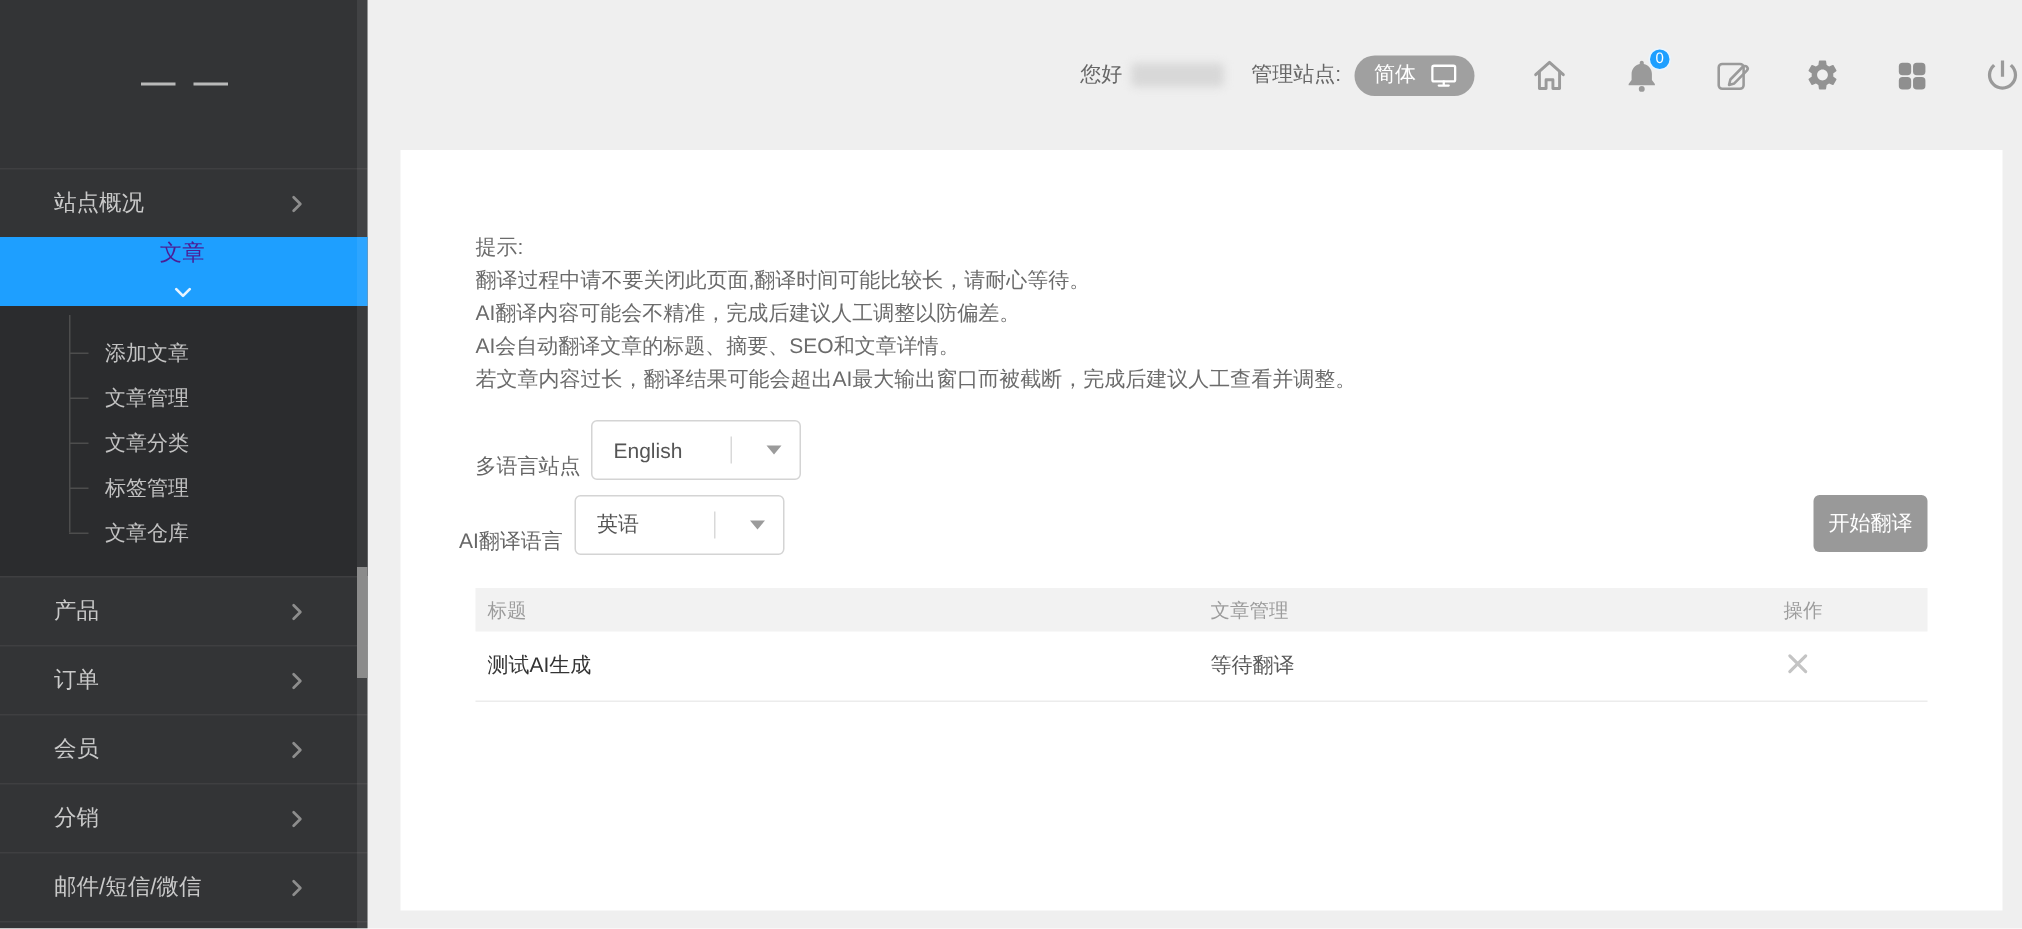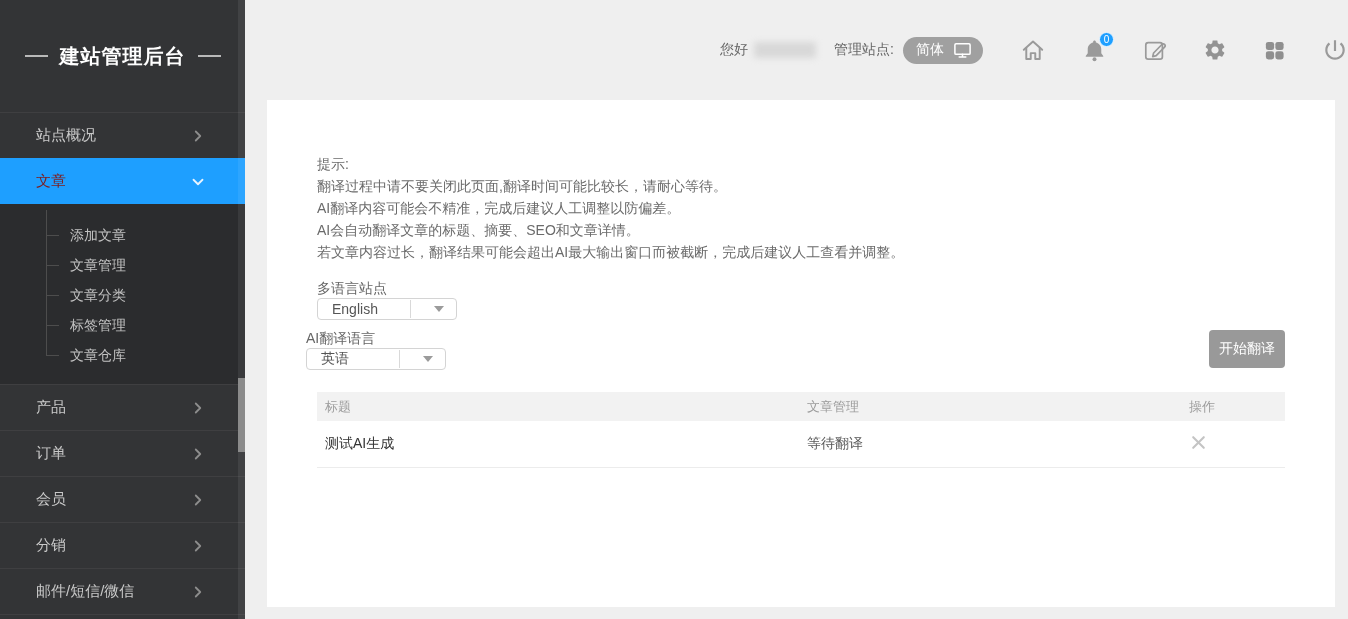--- a/index.html
+++ b/index.html
@@ -10,21 +10,21 @@
   .sidebar { position:absolute; left:0; top:0; width:245px; height:619px; background:#333436; z-index:2; }
   .sb-track { position:absolute; right:0; top:0; width:7px; height:100%; background:rgba(255,255,255,0.07); z-index:5; }
   .sb-thumb { position:absolute; right:0; top:378px; width:7px; height:74px; background:#8b8b8b; z-index:6; }
   .sidebar-title { height:112px; display:flex; align-items:center; justify-content:center; gap:12px; color:#fff; }
   .sidebar-title .title-text { font-size:20px; font-weight:bold; letter-spacing:1px; }
   .title-dash { width:23px; height:2px; background:#b9b9b9; }
   .menu-item { height:46px; display:flex; align-items:center; justify-content:space-between;
                padding:0 38px 0 36px; color:#c9c9c9; font-size:15px; cursor:pointer;
                border-top:1px solid rgba(255,255,255,0.06); }
   .menu-item .chev { display:flex; color:#8d8d8d; }
-  .menu-item.active { background:#1e9fff; color:#7f1d1d; border-top-color:#1e9fff; }
+  .menu-item.active { background:#1e9fff; color:#4c1d95; border-top-color:#1e9fff;flex-direction:column; }
   .menu-item.active .chev { color:#e8f4ff; }
   .submenu { background:#2b2c2e; padding:16px 0 14px 0; position:relative; }
   .tree-vline { position:absolute; left:46px; top:6px; width:1px; height:145px; background:#4d4d4d; }
   .submenu-item { height:30px; line-height:30px; padding-left:70px; font-size:14px; color:#c2c2c2;
                   cursor:pointer; position:relative; }
   .submenu-item::before { content:""; position:absolute; left:46px; top:15px; width:13px; height:1px; background:#4d4d4d; }
   .menu-bottom-divider { border-top:1px solid rgba(255,255,255,0.06); height:5px; }
 
   
   .topbar { position:absolute; left:245px; right:0; top:0; height:100px;
@@ -36,21 +36,21 @@
                gap:9px; padding:0 11px 0 13px; color:#fff; font-size:14px; cursor:pointer; margin-right:37px; }
   .top-icon { margin-right:36px; display:flex; cursor:pointer; position:relative; }
   .top-icon:last-child { margin-right:0; }
   .bell-badge { position:absolute; top:-6px; right:-7px; min-width:15px; height:15px; border-radius:50%;
                 background:#1e9fff; border:1px solid #e9f5ff; color:#fff; font-size:10px;
                 display:flex; align-items:center; justify-content:center; }
 
   
   .card { position:absolute; left:267px; top:100px; width:1068px; height:507px; background:#fff; }
   .tips { margin:53px 50px 0 50px; font-size:14px; color:#6b6b6b; line-height:22px; }
-  .field-row { margin:0 50px; display:flex; align-items:flex-start; height:40px;flex-direction:column; }
+  .field-row { margin:0 50px; display:flex; align-items:flex-end; height:40px; }
   .field-row.first { margin-top:17px; }
   .field-row.second { margin-top:10px;margin-left:39px; }
   .field-label { width:77px; font-size:14px; color:#666; }
   .select-box { width:140px; height:40px; border:1px solid #d4d4d4; border-radius:4px; background:#fff;
                 display:flex; align-items:center; cursor:pointer; position:relative;gap:11px; }
   .select-value { flex:1; padding-left:14px; font-size:14px; color:#555; }
   .select-divider { width:1px; height:18px; background:#d9d9d9; }
   .select-arrow-zone { width:34px; display:flex; align-items:center; justify-content:center; }
   .caret-down { width:0; height:0; border-left:5px solid transparent; border-right:5px solid transparent;
                 border-top:6px solid #9b9b9b; }
@@ -66,21 +66,20 @@
   .t-row .col-title { color:#333; }
   .t-row .col-progress { color:#595959; }
   .x-btn { display:inline-flex; cursor:pointer; }
 </style>
 </head>
 <body>
 
 <div class="sidebar">
   <div class="sidebar-title">
     <span class="title-dash"></span>
-    <span class="title-text">建站管理后台</span>
     <span class="title-dash"></span>
   </div>
 
   <div class="menu-item">
     <span>站点概况</span>
     <span class="chev">
       <svg width="18" height="18" viewBox="0 0 24 24" fill="none" stroke="currentColor" stroke-width="2.4" stroke-linecap="round" stroke-linejoin="round">
           <polyline points="9 6 15 12 9 18"></polyline>
         </svg>
     </span>

